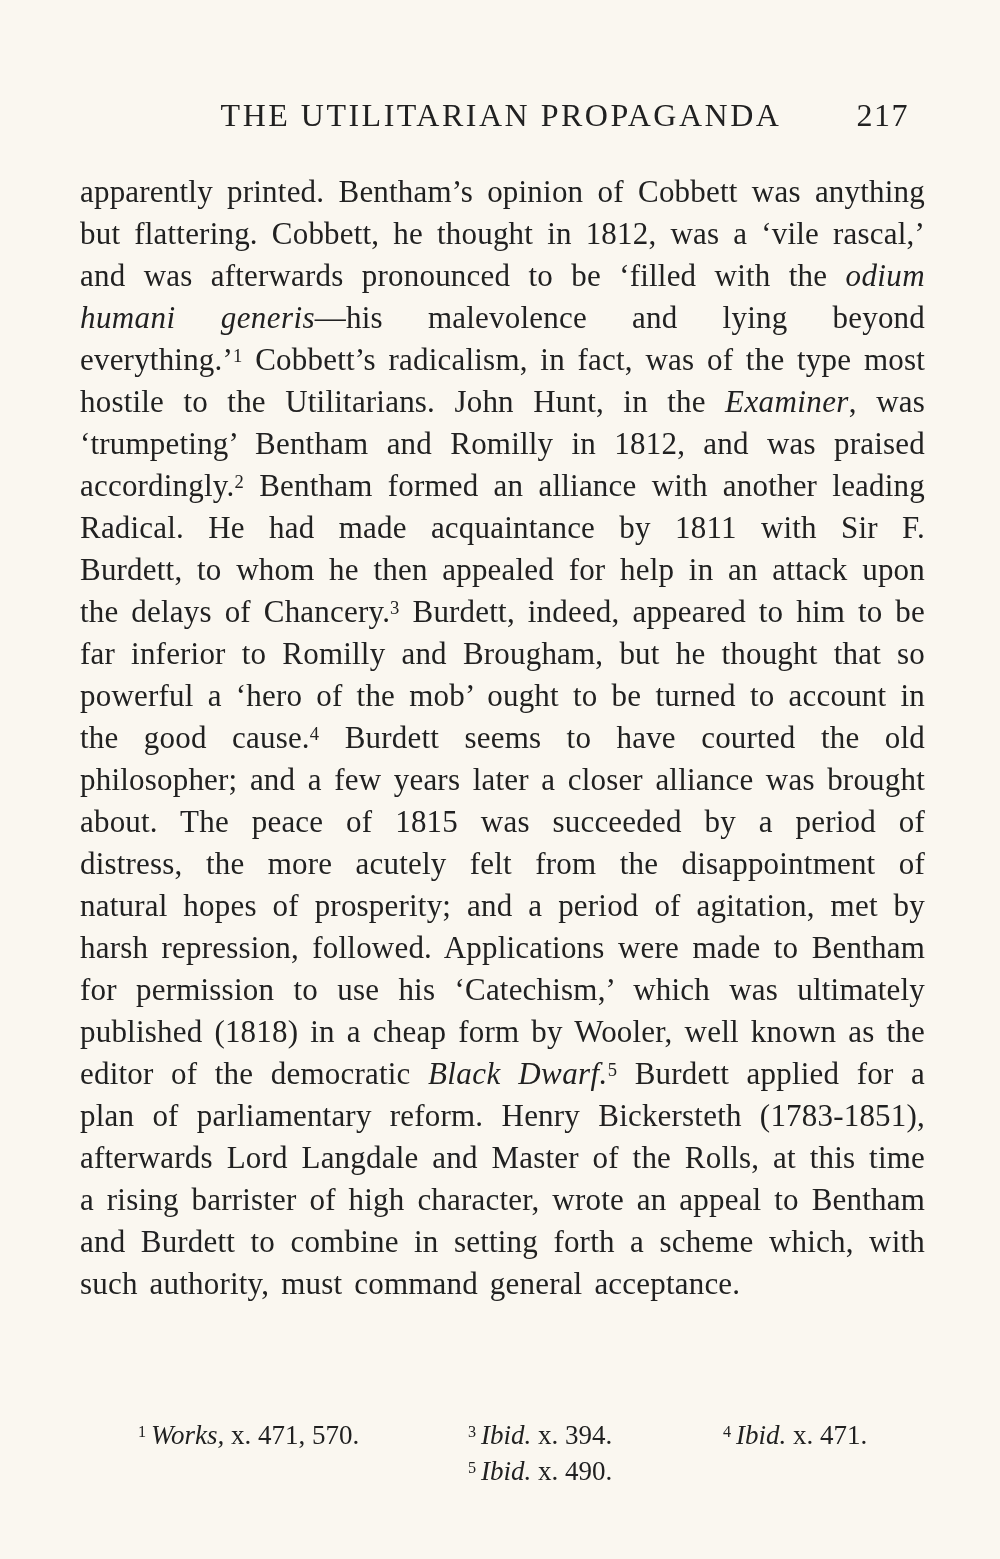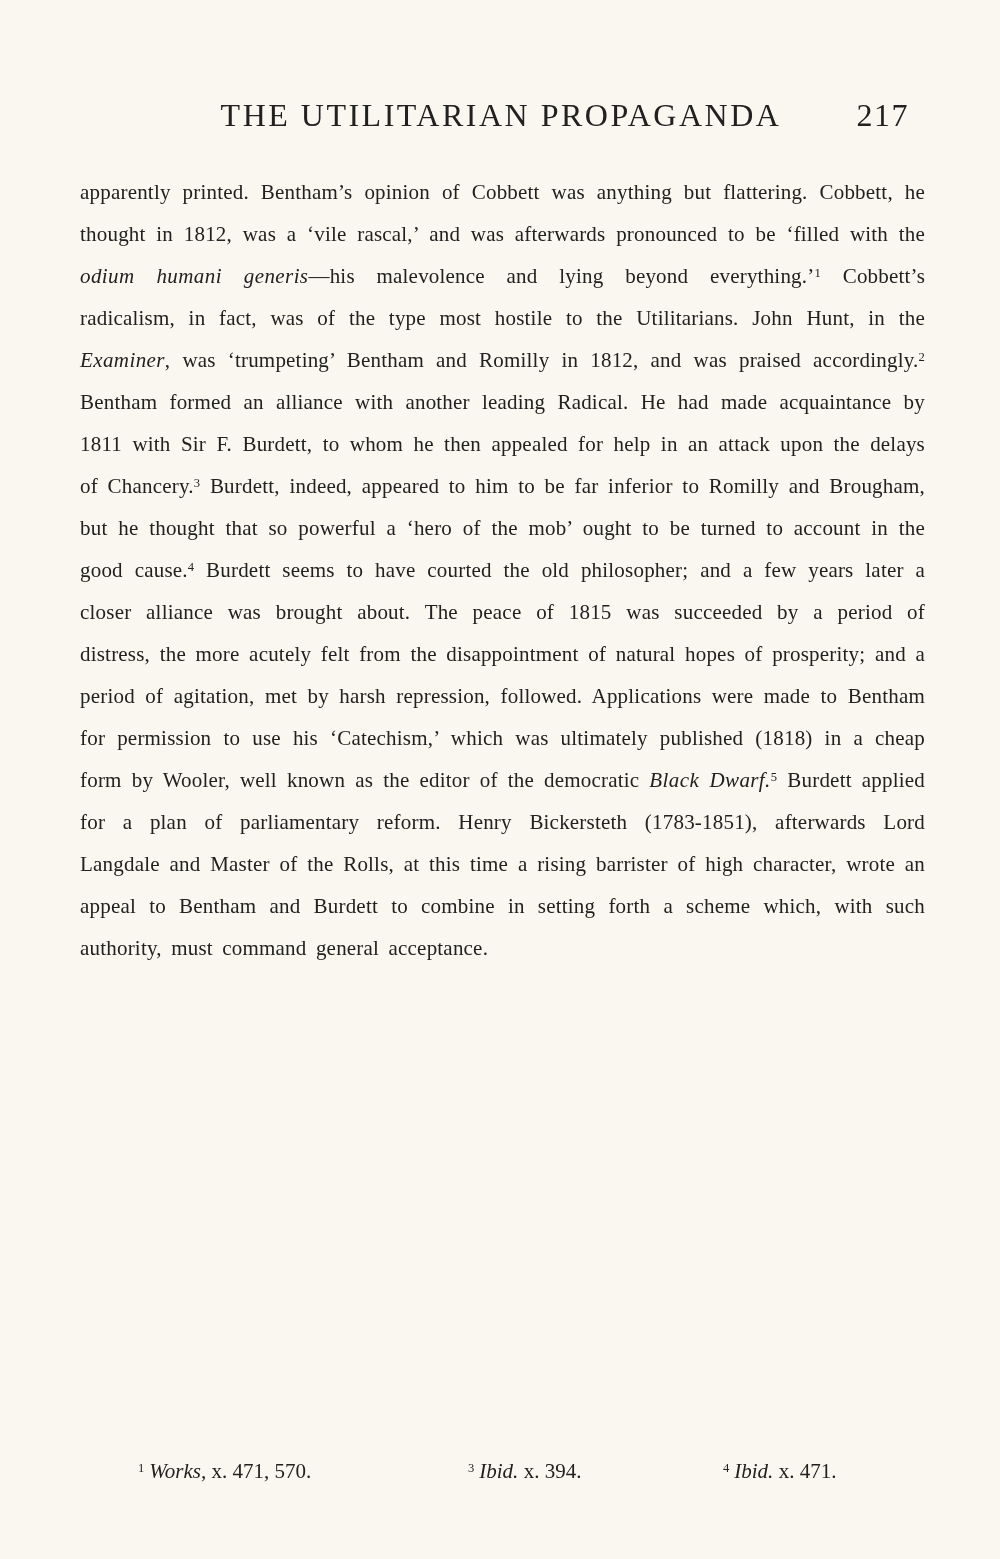--- a/index.html
+++ b/index.html
@@ -31,42 +31,42 @@
     white-space: nowrap;
   }
   .running-header .page-number {
     position: absolute;
     right: 13px;
     top: 0;
     letter-spacing: 1.5px;
   }
   .body-text {
     margin: 30px 75px 0 80px;
-    font-size: 21px;
+    font-size: 31px;
     line-height: 42px;
     text-align: justify;
     word-spacing: 4px;
     letter-spacing: 0.2px;
   }
   .body-text i {
     letter-spacing: 0.4px;
   }
   sup {
     font-size: 60%;
     line-height: 0;
     vertical-align: baseline;
     position: relative;
     top: -0.45em;
   }
   .footnotes {
     position: absolute;
     left: 80px;
     right: 75px;
     bottom: 70px;
-    font-size: 21px;
+    font-size: 27px;
     line-height: 36px;
   }
   .fn-grid {
     display: grid;
     grid-template-columns: 330px 255px 1fr;
     padding-left: 58px;
   }
   .fn sup {
     margin-right: 5px;
   }
@@ -94,17 +94,20 @@
       <span class="fn">
         <sup>3</sup><i>Ibid.</i><span> x. 394.</span>
       </span>
 
       <span class="fn">
         <sup>4</sup><i>Ibid.</i><span> x. 471.</span>
       </span>
 
       <span class="fn-spacer"></span>
 
+      <span class="fn">
+        <sup>5</sup><i>Ibid.</i><span> x. 490.</span>
+      </span>
 
     </div>
   </div>
 
 </div>
 
 </body></html>

